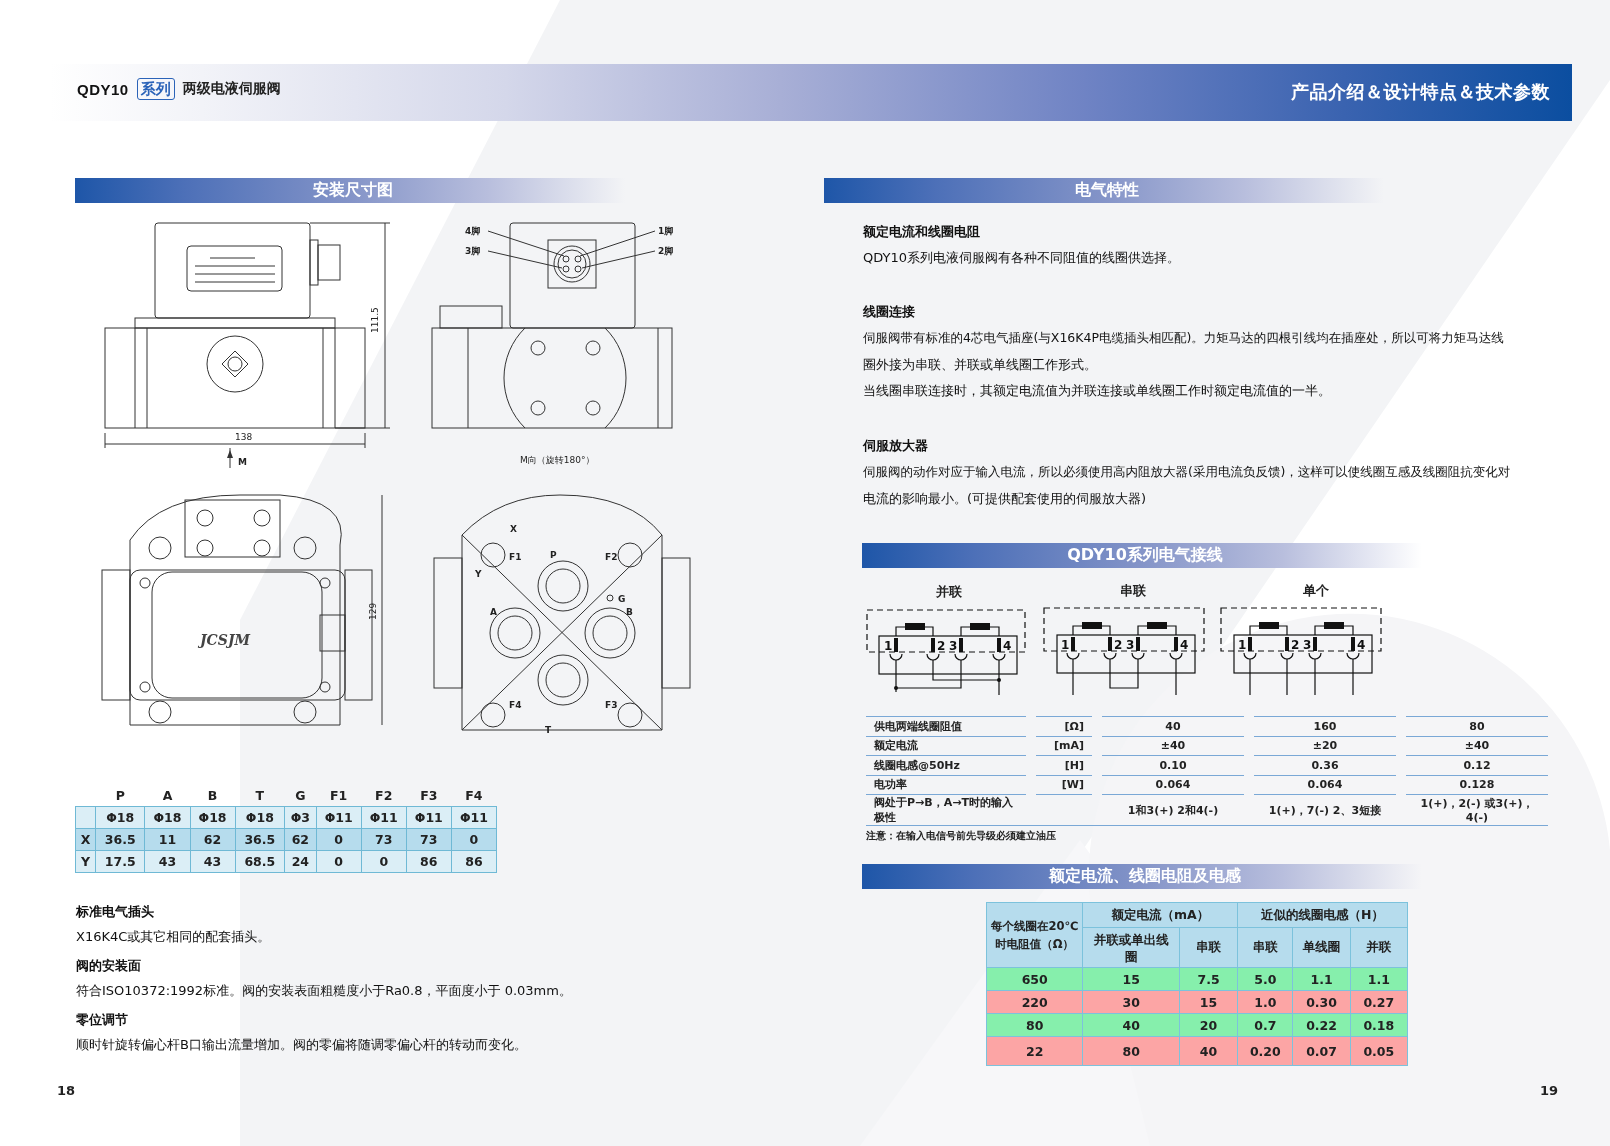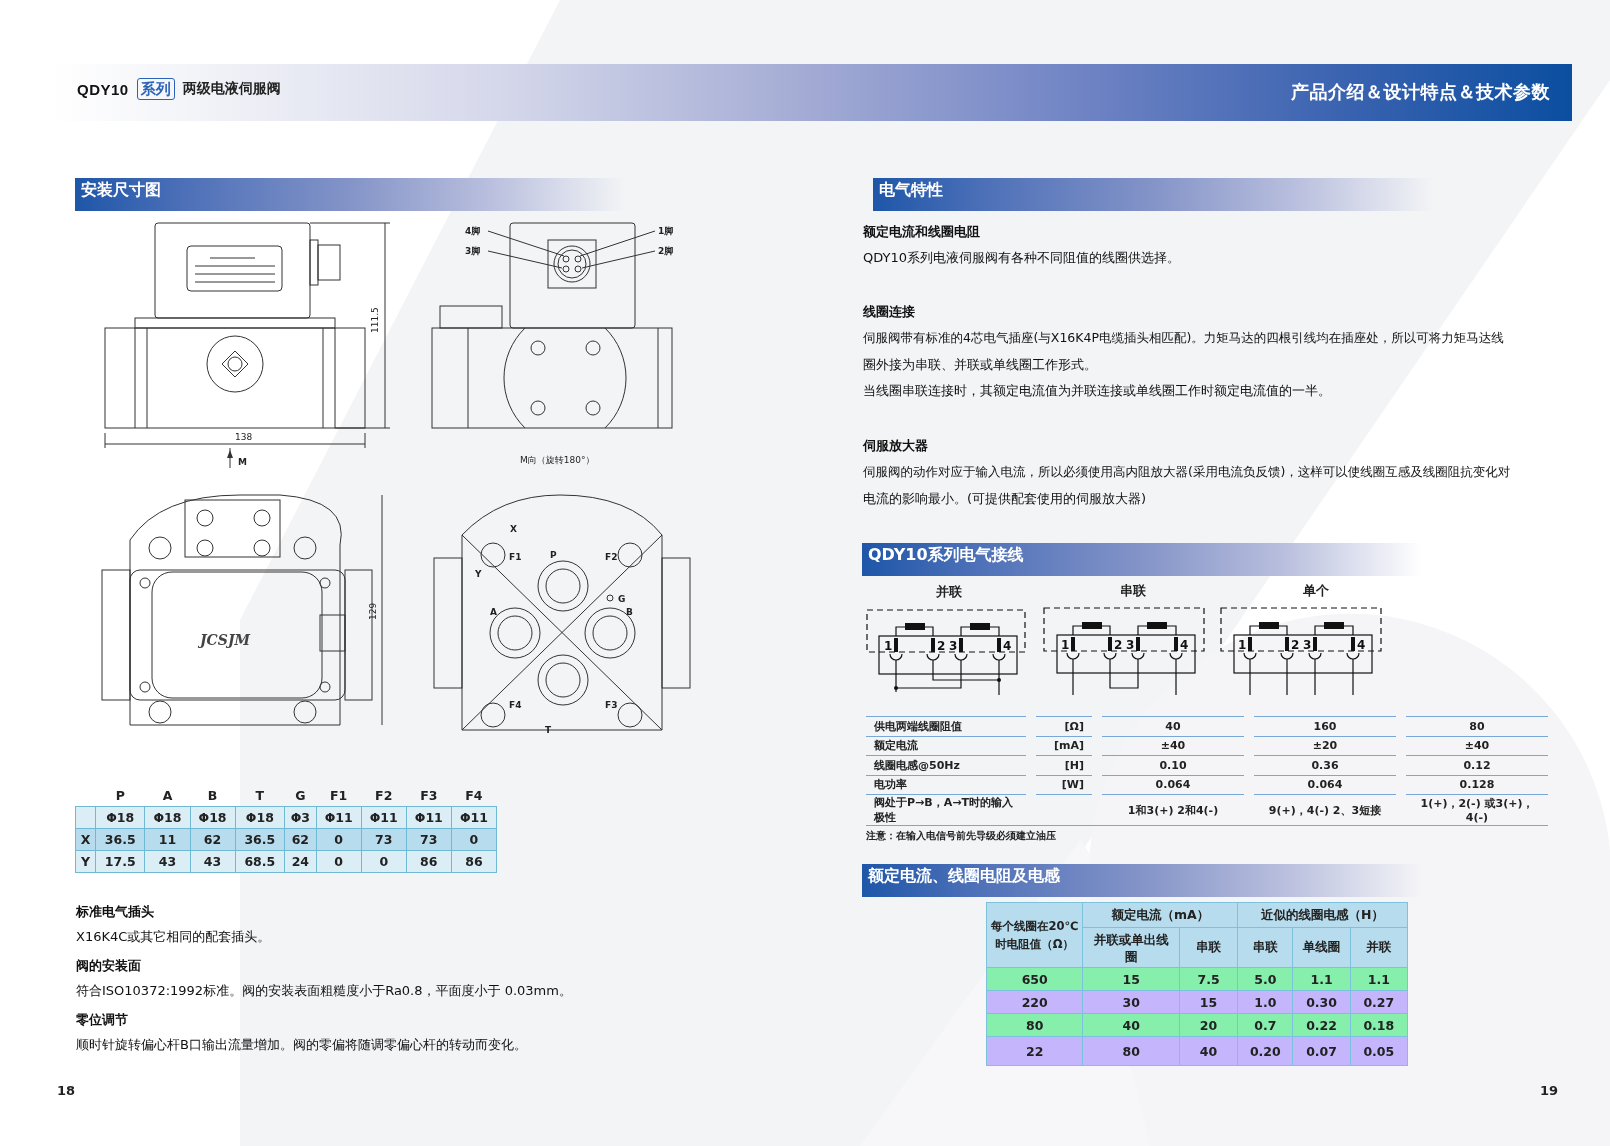--- a/index.html
+++ b/index.html
@@ -10,23 +10,24 @@
     position: absolute; left: 50px; top: 64px; width: 1522px; height: 57px;
     background: linear-gradient(90deg, #ffffff 0%, #f2f3f8 10%, #d4d7ea 30%, #a8afd6 48%, #6f83c4 68%, #3a63b0 85%, #0b4ea0 100%);
   }
   .header-left { position: absolute; left: 77px; top: 78px; display: flex; align-items: center; gap: 8px; }
   .header-model { font-family: "Liberation Sans", sans-serif; font-weight: bold; font-size: 15px; color: #111; letter-spacing: 0.5px; }
   .header-badge { border: 1.5px solid #2b63b8; border-radius: 3px; color: #2b63b8; font-size: 15px; font-weight: bold; padding: 0 3px; line-height: 20px; }
   .header-title { font-size: 14px; font-weight: bold; color: #222; }
   .header-right { position: absolute; right: 60px; top: 80px; font-size: 18px; font-weight: bold; color: #ffffff; letter-spacing: 0.5px; }
 
   .section-bar {
-    position: absolute; height: 33px; color: #fff; font-size: 16px; font-weight: bold;
+    position: absolute; height: 25px; color: #fff; font-size: 16px; font-weight: bold;
     padding-left: 6px; line-height: 24px;
     background: linear-gradient(90deg, #1e56a8 0%, #4d70b8 20%, #8494c8 50%, #b8bedd 75%, rgba(255,255,255,0) 100%);
+    text-align: center;
   }
   .subhead { position: absolute; font-size: 13px; font-weight: bold; color: #111; }
   .para { position: absolute; font-size: 13px; color: #111; line-height: 27px; }
 
   table.ptable { position: absolute; border-collapse: collapse; font-size: 12.5px; font-weight: bold; color: #222; }
   table.ptable th { font-weight: bold; height: 20px; text-align: center; }
   table.ptable td { border: 1.5px solid #6fb9d5; height: 22px; text-align: center; }
   table.ptable tr.r1 td { background: #dbeef6; }
   table.ptable tr.r2 td { background: #b6dced; }
   table.ptable tr.r3 td { background: #dbeef6; }
@@ -34,21 +35,21 @@
   table.etable { position: absolute; border-collapse: collapse; font-size: 11px; font-weight: bold; color: #222; }
   table.etable td { height: 19.5px; border-top: 1.5px solid #7aa8d6; padding: 0 8px; }
   table.etable tr:last-child td { border-bottom: 1.5px solid #7aa8d6; }
   table.etable td.gap { border: none; width: 10px; padding: 0; }
   .note { position: absolute; font-size: 10px; font-weight: bold; color: #222; }
 
   table.ctable { position: absolute; border-collapse: collapse; font-size: 12.5px; font-weight: bold; color: #222; }
   table.ctable td { border: 1.5px solid #7cc2dc; text-align: center; }
   table.ctable .hd { background: #b6dced; }
   table.ctable tr.a td { background: #86efac; }
-  table.ctable tr.b td { background: #c4b5fd; }
+  table.ctable tr.b td { background: #fca5a5; }
 
   .page-num { position: absolute; font-size: 13px; font-weight: bold; color: #222; }
   .drawing { position: absolute; }
   .wd-title { position: absolute; font-size: 13px; font-weight: bold; color: #222; }
 </style>
 </head>
 <body>
 
 <svg class="bg-shape" width="1610" height="1146" style="left:0;top:0;">
   <polygon points="560,0 1610,0 1610,80 880,1146 240,1146 240,620" fill="#f3f4f6"></polygon>
@@ -250,21 +251,21 @@
 
 <div class="subhead" style="left:76px;top:903px;">标准电气插头</div>
 <div class="para" style="left:76px;top:923px;">X16K4C或其它相同的配套插头。</div>
 <div class="subhead" style="left:76px;top:957px;">阀的安装面</div>
 <div class="para" style="left:76px;top:977px;">符合ISO10372:1992标准。阀的安装表面粗糙度小于Ra0.8，平面度小于 0.03mm。</div>
 <div class="subhead" style="left:76px;top:1011px;">零位调节</div>
 <div class="para" style="left:76px;top:1031px;">顺时针旋转偏心杆B口输出流量增加。阀的零偏将随调零偏心杆的转动而变化。</div>
 
 <div class="page-num" style="left:57px;top:1083px;">18</div>
 
-<div class="section-bar" style="left:873px;top:178px;width:560px;">电气特性</div>
+<div class="section-bar" style="left:824px;top:178px;width:560px;">电气特性</div>
 
 <div class="subhead" style="left:863px;top:223px;">额定电流和线圈电阻</div>
 <div class="para" style="left:863px;top:244px;">QDY10系列电液伺服阀有各种不同阻值的线圈供选择。</div>
 
 <div class="subhead" style="left:863px;top:303px;">线圈连接</div>
 <div class="para" style="left:863px;top:324px;font-size:12.5px;">伺服阀带有标准的4芯电气插座(与X16K4P电缆插头相匹配)。力矩马达的四根引线均在插座处，所以可将力矩马达线</div>
 <div class="para" style="left:863px;top:351px;">圈外接为串联、并联或单线圈工作形式。</div>
 <div class="para" style="left:863px;top:377px;">当线圈串联连接时，其额定电流值为并联连接或单线圈工作时额定电流值的一半。</div>
 
 <div class="subhead" style="left:863px;top:437px;">伺服放大器</div>
@@ -382,21 +383,21 @@
         <td class="gap"></td>
     <td style="text-align:center;">0.128</td>
   </tr>
   <tr>
     <td>阀处于P→B，A→T时的输入极性</td>
         <td class="gap"></td>
     <td style="text-align:right;"></td>
         <td class="gap"></td>
     <td style="text-align:center;">1和3(+) 2和4(-)</td>
         <td class="gap"></td>
-    <td style="text-align:center;">9(+)，4(-) 2、3短接</td>
+    <td style="text-align:center;">1(+)，7(-) 2、3短接</td>
         <td class="gap"></td>
     <td style="text-align:center;">1(+)，2(-)  或3(+)，4(-)</td>
   </tr>
 </tbody>
   </table>
 <div class="note" style="left:866px;top:829px;">注意：在输入电信号前先导级必须建立油压</div>
 
 <div class="section-bar" style="left:862px;top:864px;width:560px;">额定电流、线圈电阻及电感</div>
 
 <table class="ctable" style="left:986px;top:902px;width:422px;">

